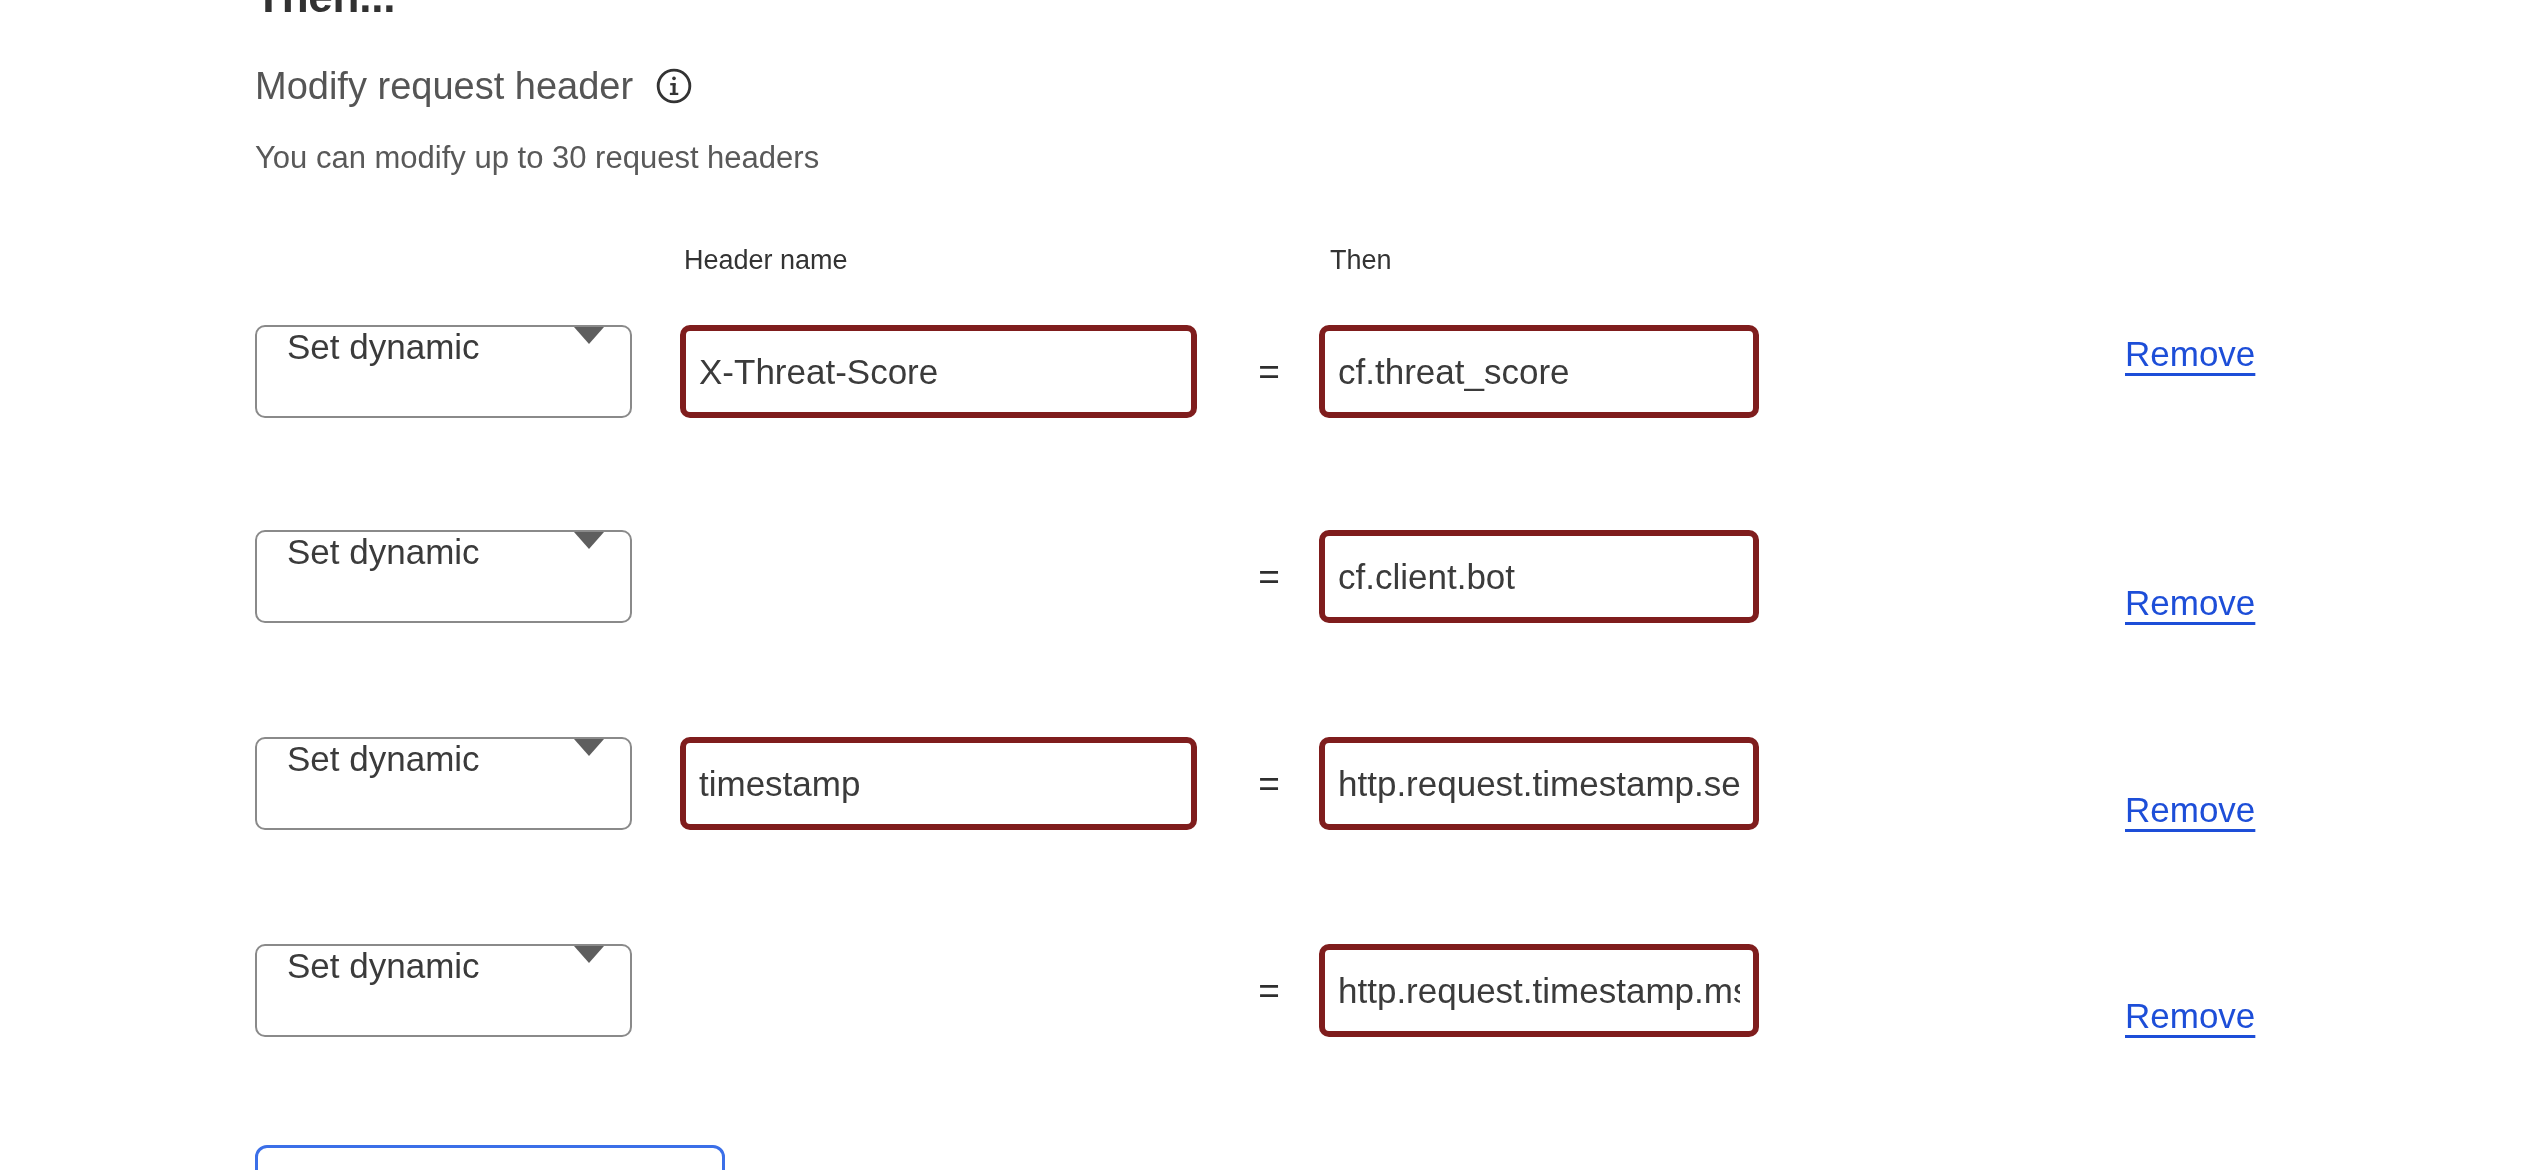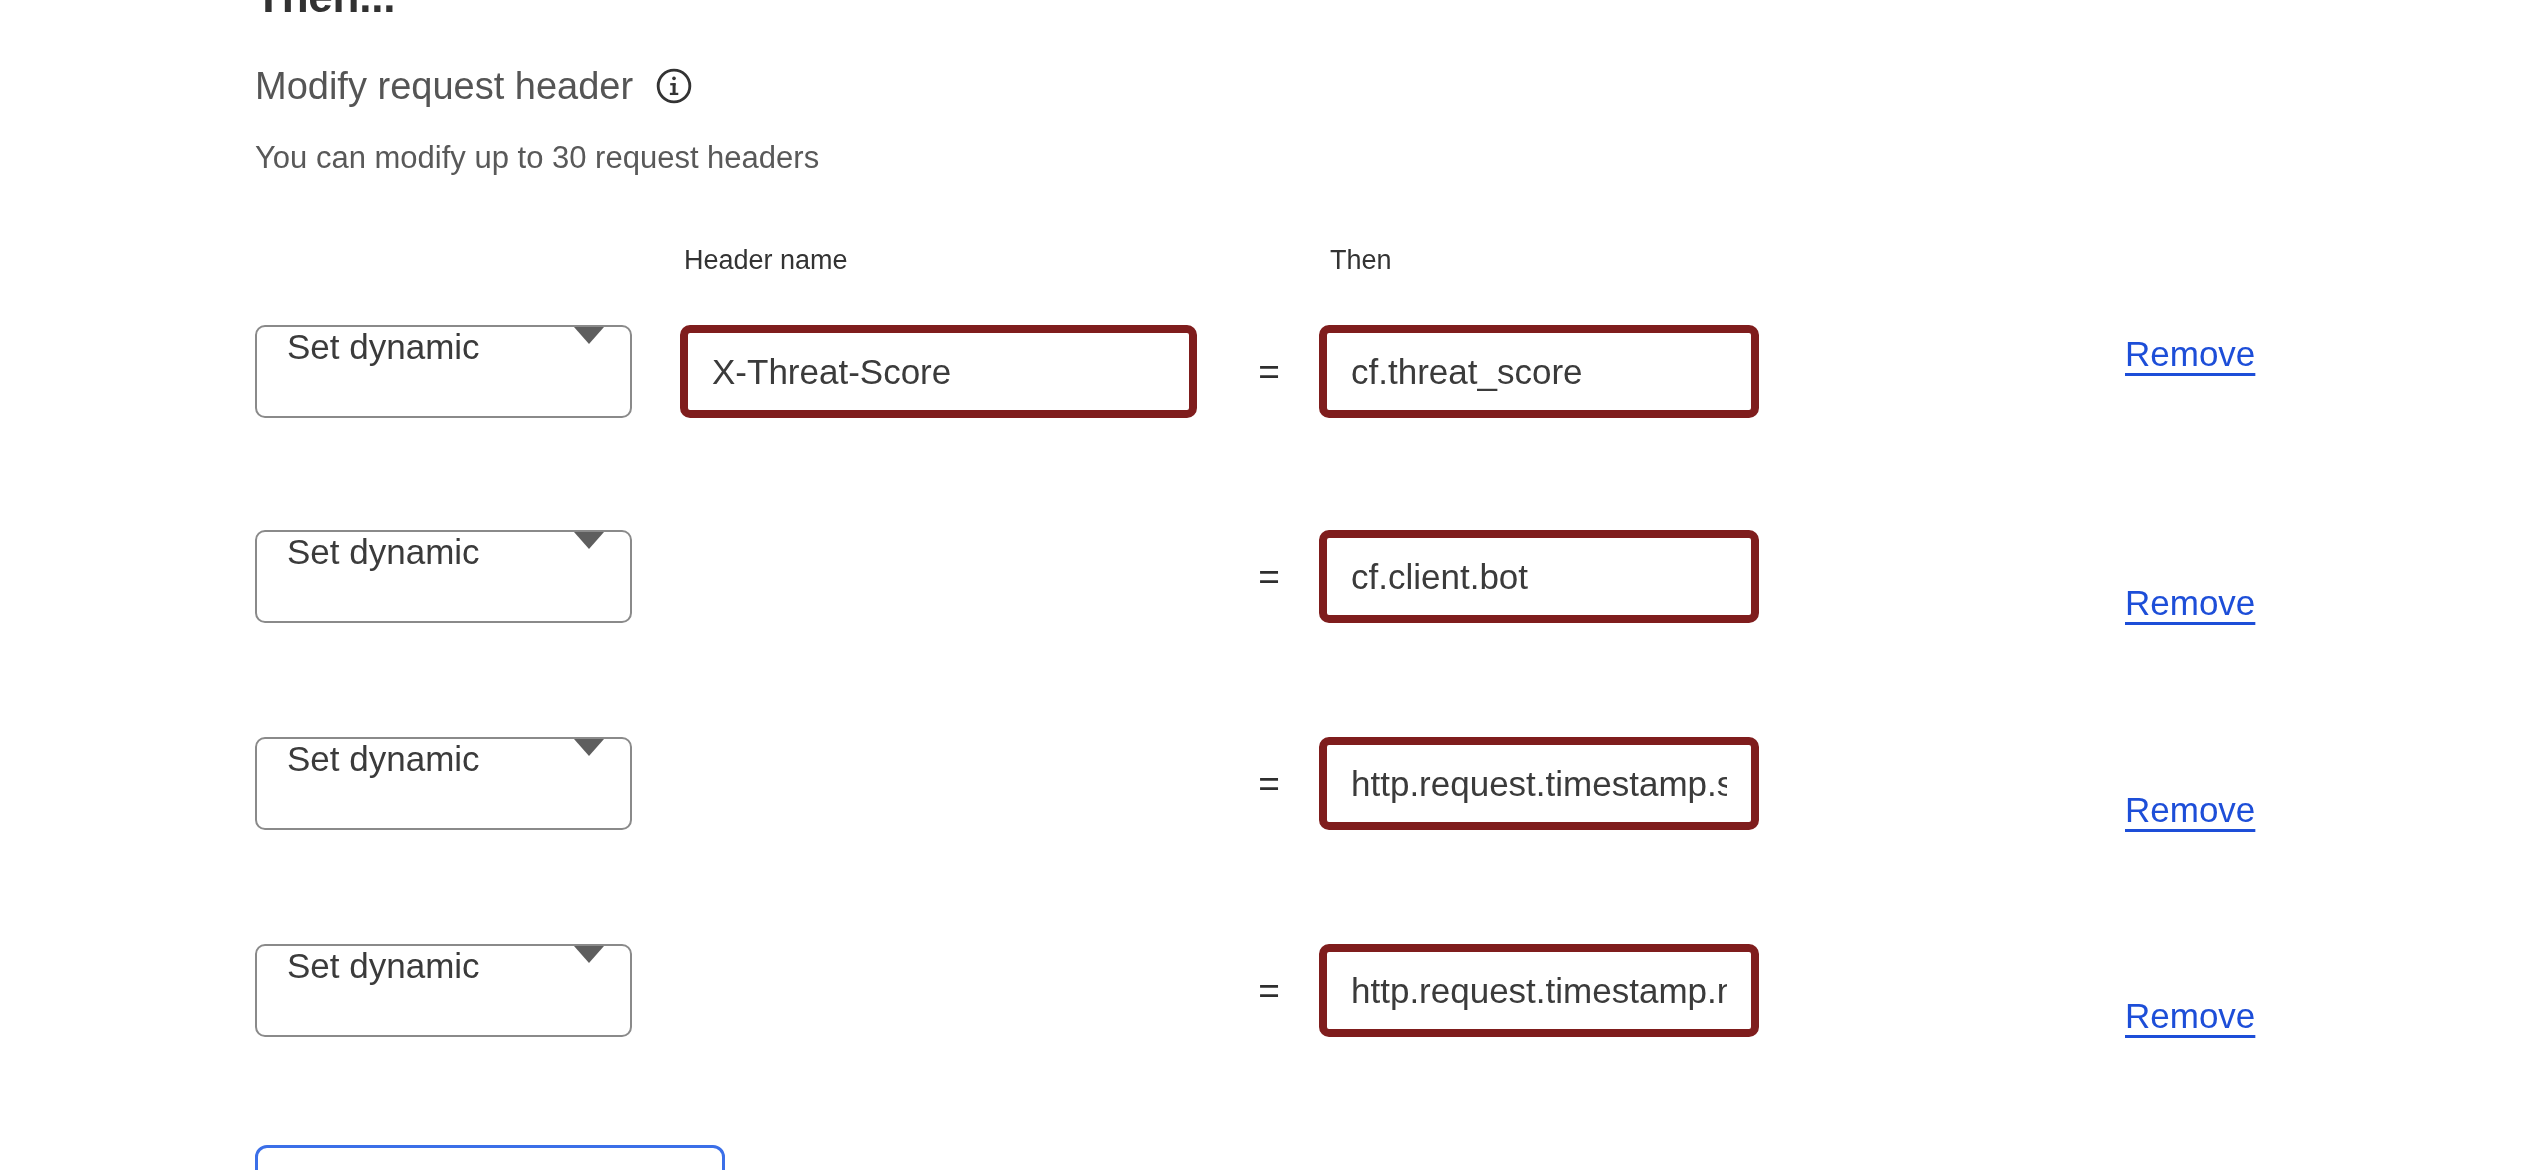--- a/index.html
+++ b/index.html
@@ -112,26 +112,26 @@
     border-right: 15px solid transparent;
     border-top: 17px solid #5e5e5e;
     margin-left: 20px;
     flex: 0 0 auto;
   }
 
   .text-input {
     position: absolute;
     top: 0;
     height: 93px;
-    border: 8px solid #7f1d1d;
+    border: 6px solid #7f1d1d;
     border-radius: 10px;
     background: #ffffff;
     display: flex;
     align-items: center;
-    padding: 0 24px;
+    padding: 0 13px;
     overflow: hidden;
   }
   .text-input.name-input  { left: 680px;  width: 517px; }
   .text-input.value-input { left: 1319px; width: 440px; }
   .input-text {
     font-size: 35px;
     color: #3b3b3b;
     white-space: nowrap;
     overflow: hidden;
   }
@@ -228,20 +228,23 @@
       <span class="input-text">cf.client.bot</span>
     </div>
   </div>
   <a class="remove-link r1">Remove</a>
 
   <div class="header-row r2">
     <div class="select-box">
       <span class="select-label">Set dynamic</span>
       <span class="caret"></span>
     </div>
+    <div class="text-input name-input">
+      <span class="input-text">timestamp</span>
+    </div>
     <div class="equals">=</div>
     <div class="text-input value-input">
       <span class="input-text">http.request.timestamp.sec</span>
     </div>
   </div>
   <a class="remove-link r2">Remove</a>
 
   <div class="header-row r3">
     <div class="select-box">
       <span class="select-label">Set dynamic</span>

